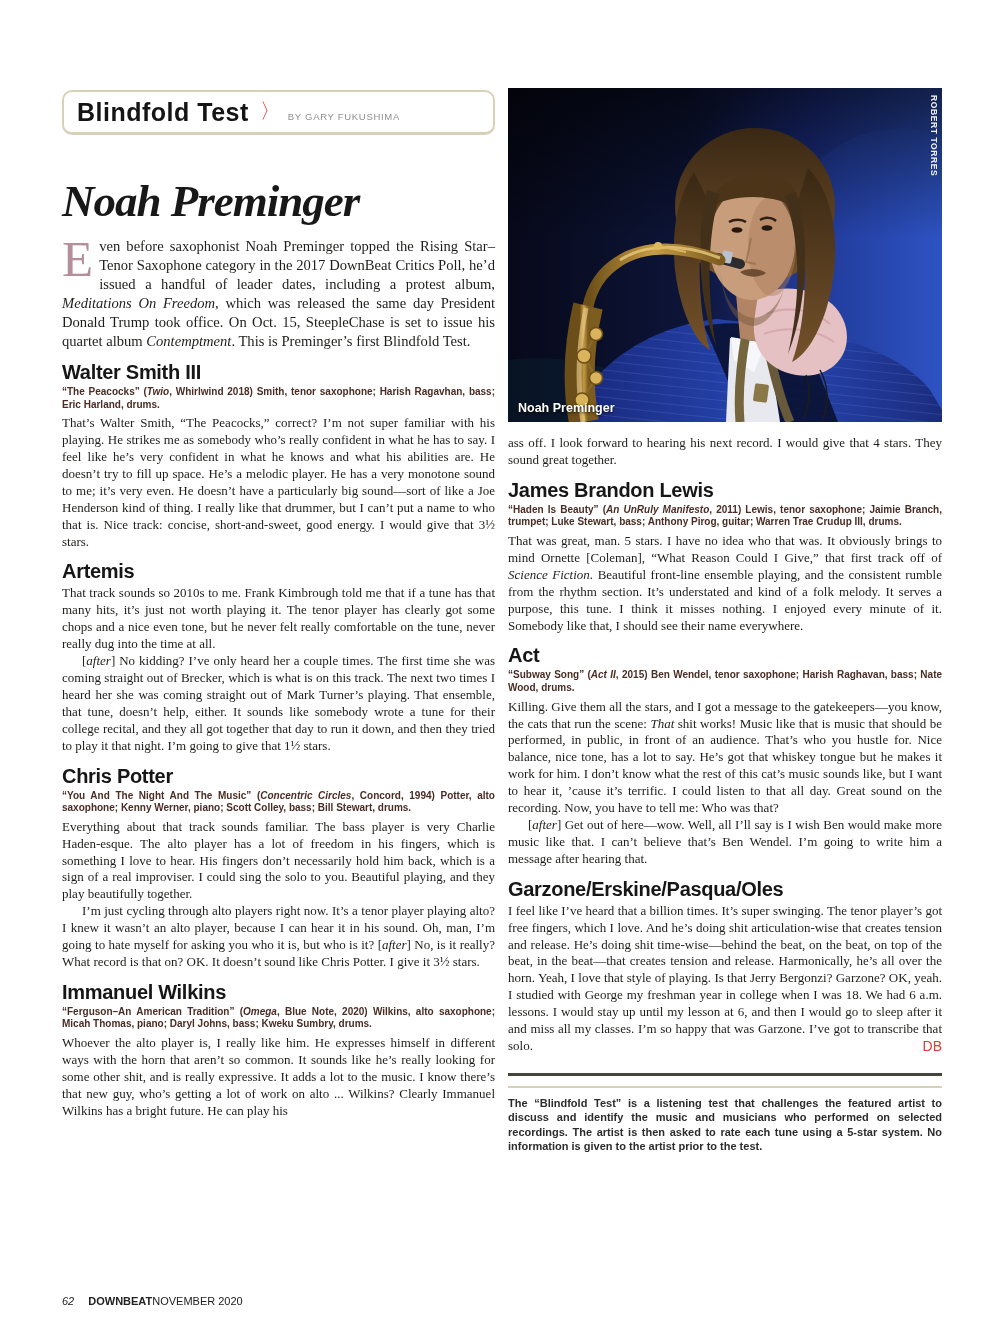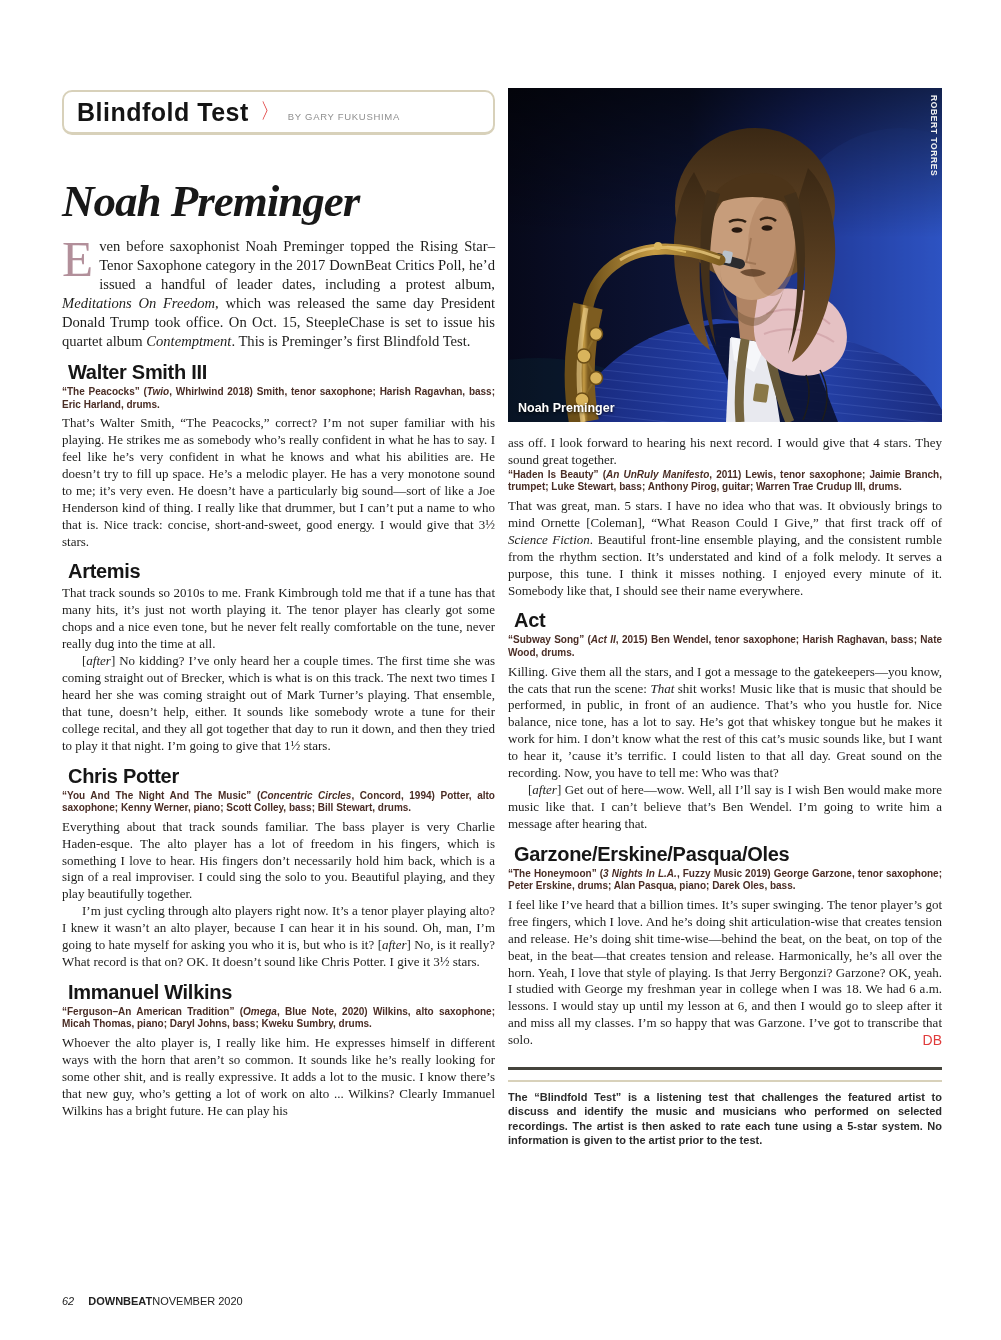--- a/index.html
+++ b/index.html
@@ -17,21 +17,21 @@
   .byline{font-size:9.5px;font-weight:normal;color:#8f8f8f;letter-spacing:.7px;margin-top:9px;}
 
   h1.title{font-family:"Liberation Serif",serif;font-style:italic;font-weight:bold;
      font-size:45px;line-height:1;letter-spacing:-1px;color:#181818;margin:44px 0 0 0;}
 
   p.intro{margin:13px 0 0 0;font-size:14.6px;line-height:19px;text-align:justify;}
   .dropcap{float:left;font-size:51px;line-height:39px;padding:3px 6px 0 0;
      color:var(--dropcap_mauve,#b28f9a);}
 
   .section h2{font-family:"Liberation Sans",sans-serif;font-weight:bold;font-size:20px;
-     line-height:1.05;letter-spacing:-.3px;color:#161616;margin:11px 0 3px 6px;}
+     line-height:1.05;letter-spacing:-.3px;color:#161616;margin:11px 0 3px 0;}
   p.credit{font-family:"Liberation Sans",sans-serif;font-weight:bold;font-size:10px;
      line-height:12.6px;color:var(--credit_maroon,#4a2d25);margin:0 0 4px 0;text-align:justify;}
   p.body,p.continuation{margin:0;font-size:13px;line-height:16.9px;text-align:justify;}
   p.body.indent{text-indent:20px;}
   .it{font-style:italic;}
   .db{float:right;color:var(--accent_red,#e03a3a);font-family:"Liberation Sans",sans-serif;
      font-weight:normal;font-size:14px;line-height:16.9px;}
 
   
   .photo{position:relative;width:434px;height:334px;margin:0 0 13px 0;overflow:hidden;background:#0d1538;}
@@ -183,32 +183,32 @@
         <circle cx="74" cy="312" r="7" fill="#d9b45c" stroke="#6b4d16" stroke-width="1.5"></circle>
       </svg>
       <span class="photo-caption">Noah Preminger</span>
       <span class="photo-credit">ROBERT TORRES</span>
     </div>
 
     <p class="continuation">ass off. I look forward to hearing his next record. I would give that 4 stars. They sound great together.</p>
 
     <div id="right-sections">
         <div class="section">
+          <h2>James Brandon Lewis</h2>
           <p class="credit"><span>“Haden Is Beauty” (</span><span class="it">An UnRuly Manifesto</span><span>, 2011) Lewis, tenor saxophone; Jaimie Branch, trumpet; Luke Stewart, bass; Anthony Pirog, guitar; Warren Trae Crudup III, drums.</span></p>
           <p class="body"><span>That was great, man. 5 stars. I have no idea who that was. It obviously brings to mind Ornette [Coleman], “What Reason Could I Give,” that first track off of </span><span class="it">Science Fiction</span><span>. Beautiful front-line ensemble playing, and the consistent rumble from the rhythm section. It’s understated and kind of a folk melody. It serves a purpose, this tune. I think it misses nothing. I enjoyed every minute of it. Somebody like that, I should see their name everywhere.</span></p>
         </div>
         <div class="section">
           <h2>Act</h2>
           <p class="credit"><span>“Subway Song” (</span><span class="it">Act II</span><span>, 2015) Ben Wendel, tenor saxophone; Harish Raghavan, bass; Nate Wood, drums.</span></p>
           <p class="body"><span>Killing. Give them all the stars, and I got a message to the gatekeepers—you know, the cats that run the scene: </span><span class="it">That</span><span> shit works! Music like that is music that should be performed, in public, in front of an audience. That’s who you hustle for. Nice balance, nice tone, has a lot to say. He’s got that whiskey tongue but he makes it work for him. I don’t know what the rest of this cat’s music sounds like, but I want to hear it, ’cause it’s terrific. I could listen to that all day. Great sound on the recording. Now, you have to tell me: Who was that?</span></p>
           <p class="body indent"><span>[</span><span class="it">after</span><span>] Get out of here—wow. Well, all I’ll say is I wish Ben would make more music like that. I can’t believe that’s Ben Wendel. I’m going to write him a message after hearing that.</span></p>
         </div>
         <div class="section">
           <h2>Garzone/Erskine/Pasqua/Oles</h2>
-          <p class="credit"><span>“The Honeymoon” (</span><span class="it">3 Nights In L.A.</span><span>, Fuzzy Music 2019) George Garzone, tenor saxophone; Peter Erskine, drums; Alan Pasqua, piano; Darek Oles, bass.</span></p>
           <p class="body"><span>I feel like I’ve heard that a billion times. It’s super swinging. The tenor player’s got free fingers, which I love. And he’s doing shit articulation-wise that creates tension and release. He’s doing shit time-wise—behind the beat, on the beat, on top of the beat, in the beat—that creates tension and release. Harmonically, he’s all over the horn. Yeah, I love that style of playing. Is that Jerry Bergonzi? Garzone? OK, yeah. I studied with George my freshman year in college when I was 18. We had 6 a.m. lessons. I would stay up until my lesson at 6, and then I would go to sleep after it and miss all my classes. I’m so happy that was Garzone. I’ve got to transcribe that solo. </span><span class="db">DB</span></p>
         </div>
       </div>
 
     <div class="disclaimer">
       <div class="disclaimer-inner">The “Blindfold Test” is a listening test that challenges the featured artist to discuss and identify the music and musicians who performed on selected recordings. The artist is then asked to rate each tune using a 5-star system. No information is given to the artist prior to the test.</div>
     </div>
   </div>
 
   <div class="footer">

